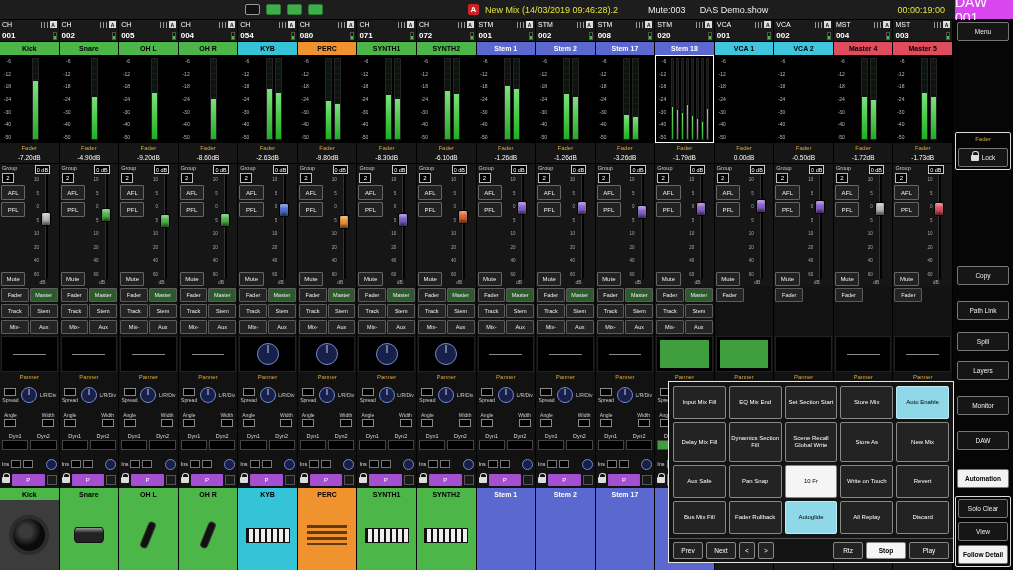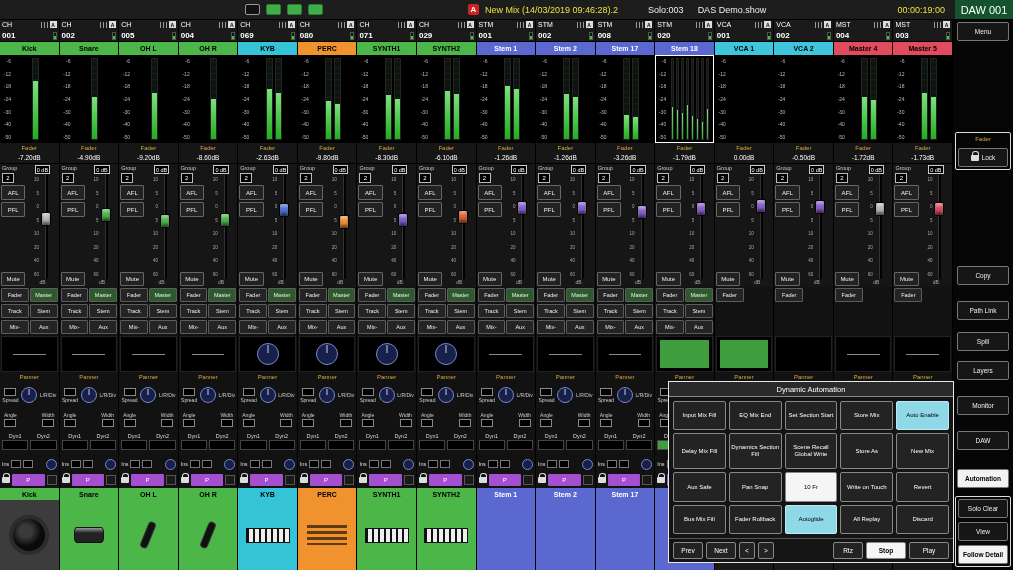--- a/index.html
+++ b/index.html
@@ -11,21 +11,21 @@
 .topbar{flex:0 0 20px;height:20px;background:#1d1d1d;display:flex;align-items:center;font-size:9px;border-bottom:1px solid #000}
 .tb-icons{margin-left:245px;display:flex;gap:6px;align-items:center}
 .tb-icon{width:15px;height:11px;border:1px solid #999;border-radius:2px;background:#111}
 .tb-icon.green{background:#3fae4a;border-color:#2c7c34}
 .tb-title-wrap{display:flex;align-items:center;gap:6px;margin-left:145px}
 .tb-a{width:11px;height:11px;background:#cf2222;color:#fff;font-size:8px;font-weight:bold;display:flex;align-items:center;justify-content:center;border-radius:2px}
 .tb-title{color:#e8e23c;white-space:nowrap}
 .tb-pass{margin-left:30px;color:#eee;white-space:nowrap}
 .tb-show{margin-left:14px;color:#eee;white-space:nowrap}
 .tb-time{margin-left:auto;margin-right:10px;color:#e8e23c}
-.tb-daw{flex:0 0 58px;width:58px;height:100%;background:#14532d;color:#fff;display:flex;align-items:center;justify-content:center;font-size:11px}
+.tb-daw{flex:0 0 58px;width:58px;height:100%;background:#d946ef;color:#fff;display:flex;align-items:center;justify-content:center;font-size:14px}
 
 
 .main{flex:1;display:flex;min-height:0}
 #strips{flex:1;display:flex;min-width:0}
 .strip{flex:1;min-width:0;display:flex;flex-direction:column;background:#121212;border-right:1px solid #000;font-size:6px;position:relative}
 
 .hdr{flex:0 0 22px;background:#1a1a1a;border-bottom:1px solid #000;padding:1px 2px;display:flex;flex-direction:column;justify-content:space-between}
 .hdr-row{display:flex;align-items:center;justify-content:space-between}
 .hdr-type{font-size:7px;color:#fff}
 .hdr-icons{display:flex;gap:2px;align-items:center}
@@ -134,21 +134,21 @@
     <div class="tb-icons">
       <span class="tb-icon"></span>
       <span class="tb-icon green"></span>
       <span class="tb-icon green"></span>
       <span class="tb-icon green"></span>
     </div>
     <div class="tb-title-wrap">
       <span class="tb-a">A</span>
       <span class="tb-title">New Mix (14/03/2019 09:46:28).2</span>
     </div>
-    <span class="tb-pass">Solo:003</span>
+    <span class="tb-pass">Mute:003</span>
     <span class="tb-show">DAS Demo.show</span>
     <span class="tb-time">00:00:19:00</span>
     <div class="tb-daw">DAW 001</div>
   </div>
 
   <div class="main">
 
     <div id="strips">
   <div class="strip">
     <div class="hdr">
@@ -645,21 +645,21 @@
   <div class="strip">
     <div class="hdr">
       <div class="hdr-row">
         <span class="hdr-type">CH</span>
         <span class="hdr-icons">
           <span class="icon-bars"></span>
           <span class="ab">A</span>
         </span>
       </div>
       <div class="hdr-row">
-        <span class="hdr-num">069</span>
+        <span class="hdr-num">054</span>
         <span class="mini-meter"></span>
       </div>
     </div>
     <div class="name" style="background: rgb(53, 195, 216); color: rgb(0, 0, 0);">KYB</div>
     <div class="meter-area">
       <div class="meter-scale">
               <div>-6</div>
               <div>-12</div>
               <div>-18</div>
               <div>-24</div>
@@ -1023,21 +1023,21 @@
   <div class="strip">
     <div class="hdr">
       <div class="hdr-row">
         <span class="hdr-type">CH</span>
         <span class="hdr-icons">
           <span class="icon-bars"></span>
           <span class="ab">A</span>
         </span>
       </div>
       <div class="hdr-row">
-        <span class="hdr-num">029</span>
+        <span class="hdr-num">072</span>
         <span class="mini-meter"></span>
       </div>
     </div>
     <div class="name" style="background: rgb(76, 182, 72); color: rgb(0, 0, 0);">SYNTH2</div>
     <div class="meter-area">
       <div class="meter-scale">
               <div>-6</div>
               <div>-12</div>
               <div>-18</div>
               <div>-24</div>
@@ -2159,21 +2159,20 @@
       <button class="sb-btn active" style="margin-top:19px">Automation</button>
       <div class="sb-group" style="margin-top:8px">
         <button class="sb-btn">Solo Clear</button>
         <button class="sb-btn">View</button>
         <button class="sb-btn active">Follow Detail</button>
       </div>
     </div>
   </div>
 
   <div class="auto-panel">
-    <div class="ap-title">Dynamic Automation</div>
     <div class="ap-grid" id="auto-grid">
         <div class="ap-btn">Input Mix Fill</div>
         <div class="ap-btn">EQ Mix End</div>
         <div class="ap-btn">Set Section Start</div>
         <div class="ap-btn">Store Mix</div>
         <div class="ap-btn on">Auto Enable</div>
         <div class="ap-btn">Delay Mix Fill</div>
         <div class="ap-btn">Dynamics Section Fill</div>
         <div class="ap-btn">Scene Recall Global Write</div>
         <div class="ap-btn">Store As</div>

